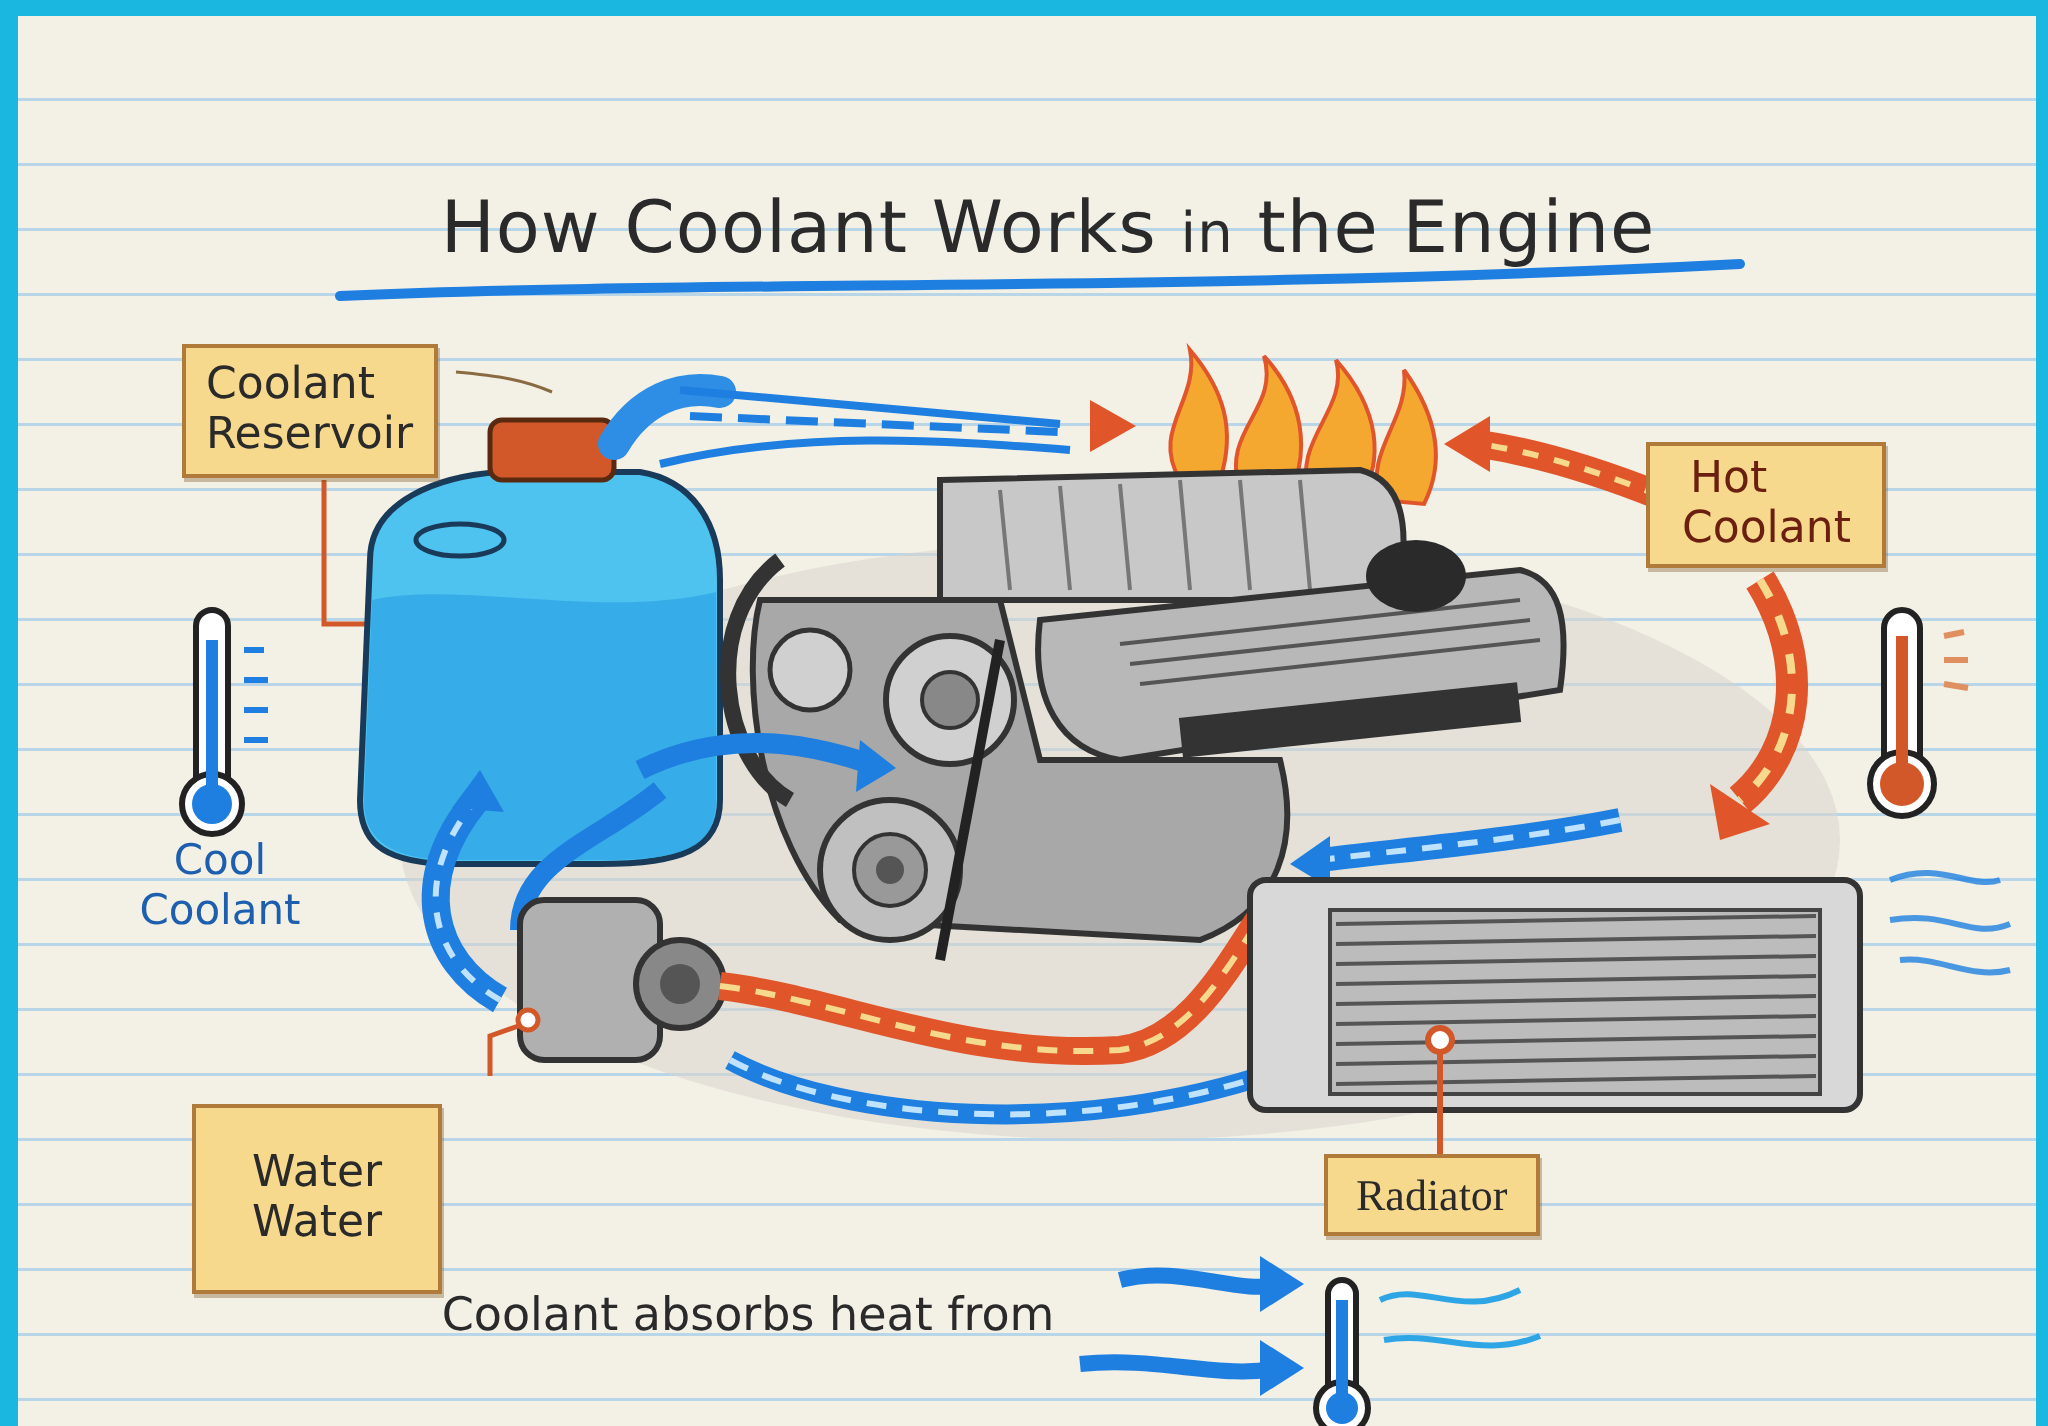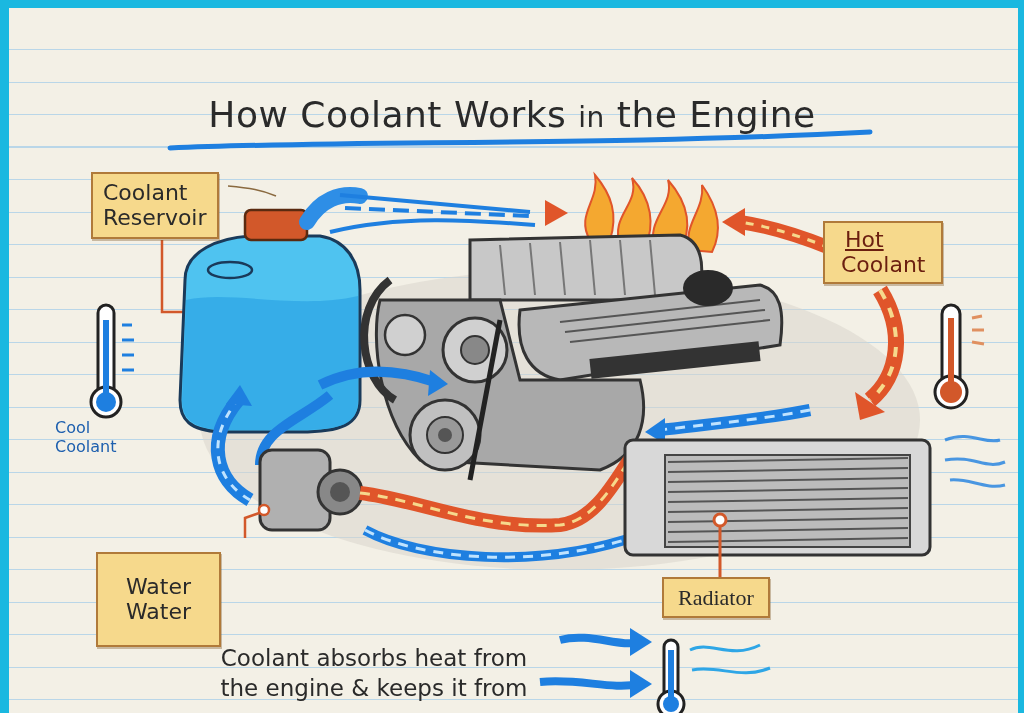--- a/index.html
+++ b/index.html
@@ -2,26 +2,26 @@
 <html><head>
 <meta charset="utf-8">
 <style>
   html, body { margin: 0; padding: 0; }
   body { width: 1024px; height: 713px; overflow: hidden; background: #1ab8e0; font-family: "DejaVu Sans", sans-serif; }
   .frame { position: absolute; left: 9px; top: 8px; width: 1009px; height: 705px; overflow: hidden;
     background-color: #f3f0e6;
     background-image: repeating-linear-gradient(to bottom, transparent 0px, transparent 31px, #b9d6e8 31px, #b9d6e8 32.5px);
     background-position: 0 10px;
   }
-  .title { position: absolute; left: 153px; top: 86px; width: 700px; text-align: center; font-size: 36px; color: #2a2a2a; letter-spacing: 0.5px; }
+  .title { position: absolute; left: 165px; top: 86px; width: 700px; text-align: center; font-size: 36px; color: #2a2a2a; letter-spacing: 0.5px; }
   .title .small { font-size: 28px; }
   .label { position: absolute; background: #f6d98c; border: 2px solid #b07a3a; color: #2a2a2a; font-size: 22px; line-height: 1.15; padding: 6px 10px; box-shadow: 1px 2px 0 rgba(120,80,30,0.35); }
   .label.hot { color: #6b1f10; }
   .caption { position: absolute; color: #2a2a2a; font-size: 23px; line-height: 1.3; text-align: center; }
-  .cool-text { position: absolute; color: #1d5fae; font-size: 16px; line-height: 1.2; }
+  .cool-text { position: absolute; color: #1d5fae; font-size: 21px; line-height: 1.2; text-align: center; }
   svg.art { position: absolute; left: 0; top: 0; }
 </style>
 </head>
 <body>
 
 <div class="frame">
 
   <div class="title">
     <span>How Coolant Works</span>
     <span class="small">in</span>
@@ -160,35 +160,34 @@
     </g>
     <path d="M690 650 C 710 640, 730 660, 760 645 M692 670 C 720 665, 740 680, 770 668" stroke="#2ea6e6" stroke-width="3" fill="none"></path>
   </svg>
 
   <div class="label" style="left:82px; top:164px;">
     <div>Coolant</div>
     <div>Reservoir</div>
   </div>
 
   <div class="label hot" style="left:814px; top:213px; padding:4px 16px;">
-    <div style="padding-left:4px;text-decoration:underline;">Hot</div>
+    <div style="padding-left:4px;">Hot</div>
     <div>Coolant</div>
   </div>
 
   <div class="label" style="left:87px; top:544px; padding:20px 28px; text-align:center;">
     <div>Water</div>
     <div>Water</div>
   </div>
 
   <div class="label" style="left:653px; top:569px; padding:6px 14px;font-family:Liberation Serif, serif;">
     <span>Radiator</span>
   </div>
 
   <div class="cool-text" style="left:46px; top:410px; width:110px;">
     <div>Cool</div>
     <div>Coolant</div>
   </div>
 
   <div class="caption" style="left:150px; top:610px; width:430px;margin-top:26px;">
     <div>Coolant absorbs heat from</div>
-    <div>the engine &amp; keeps it from</div>
   </div>
 </div>
 
 </body></html>

